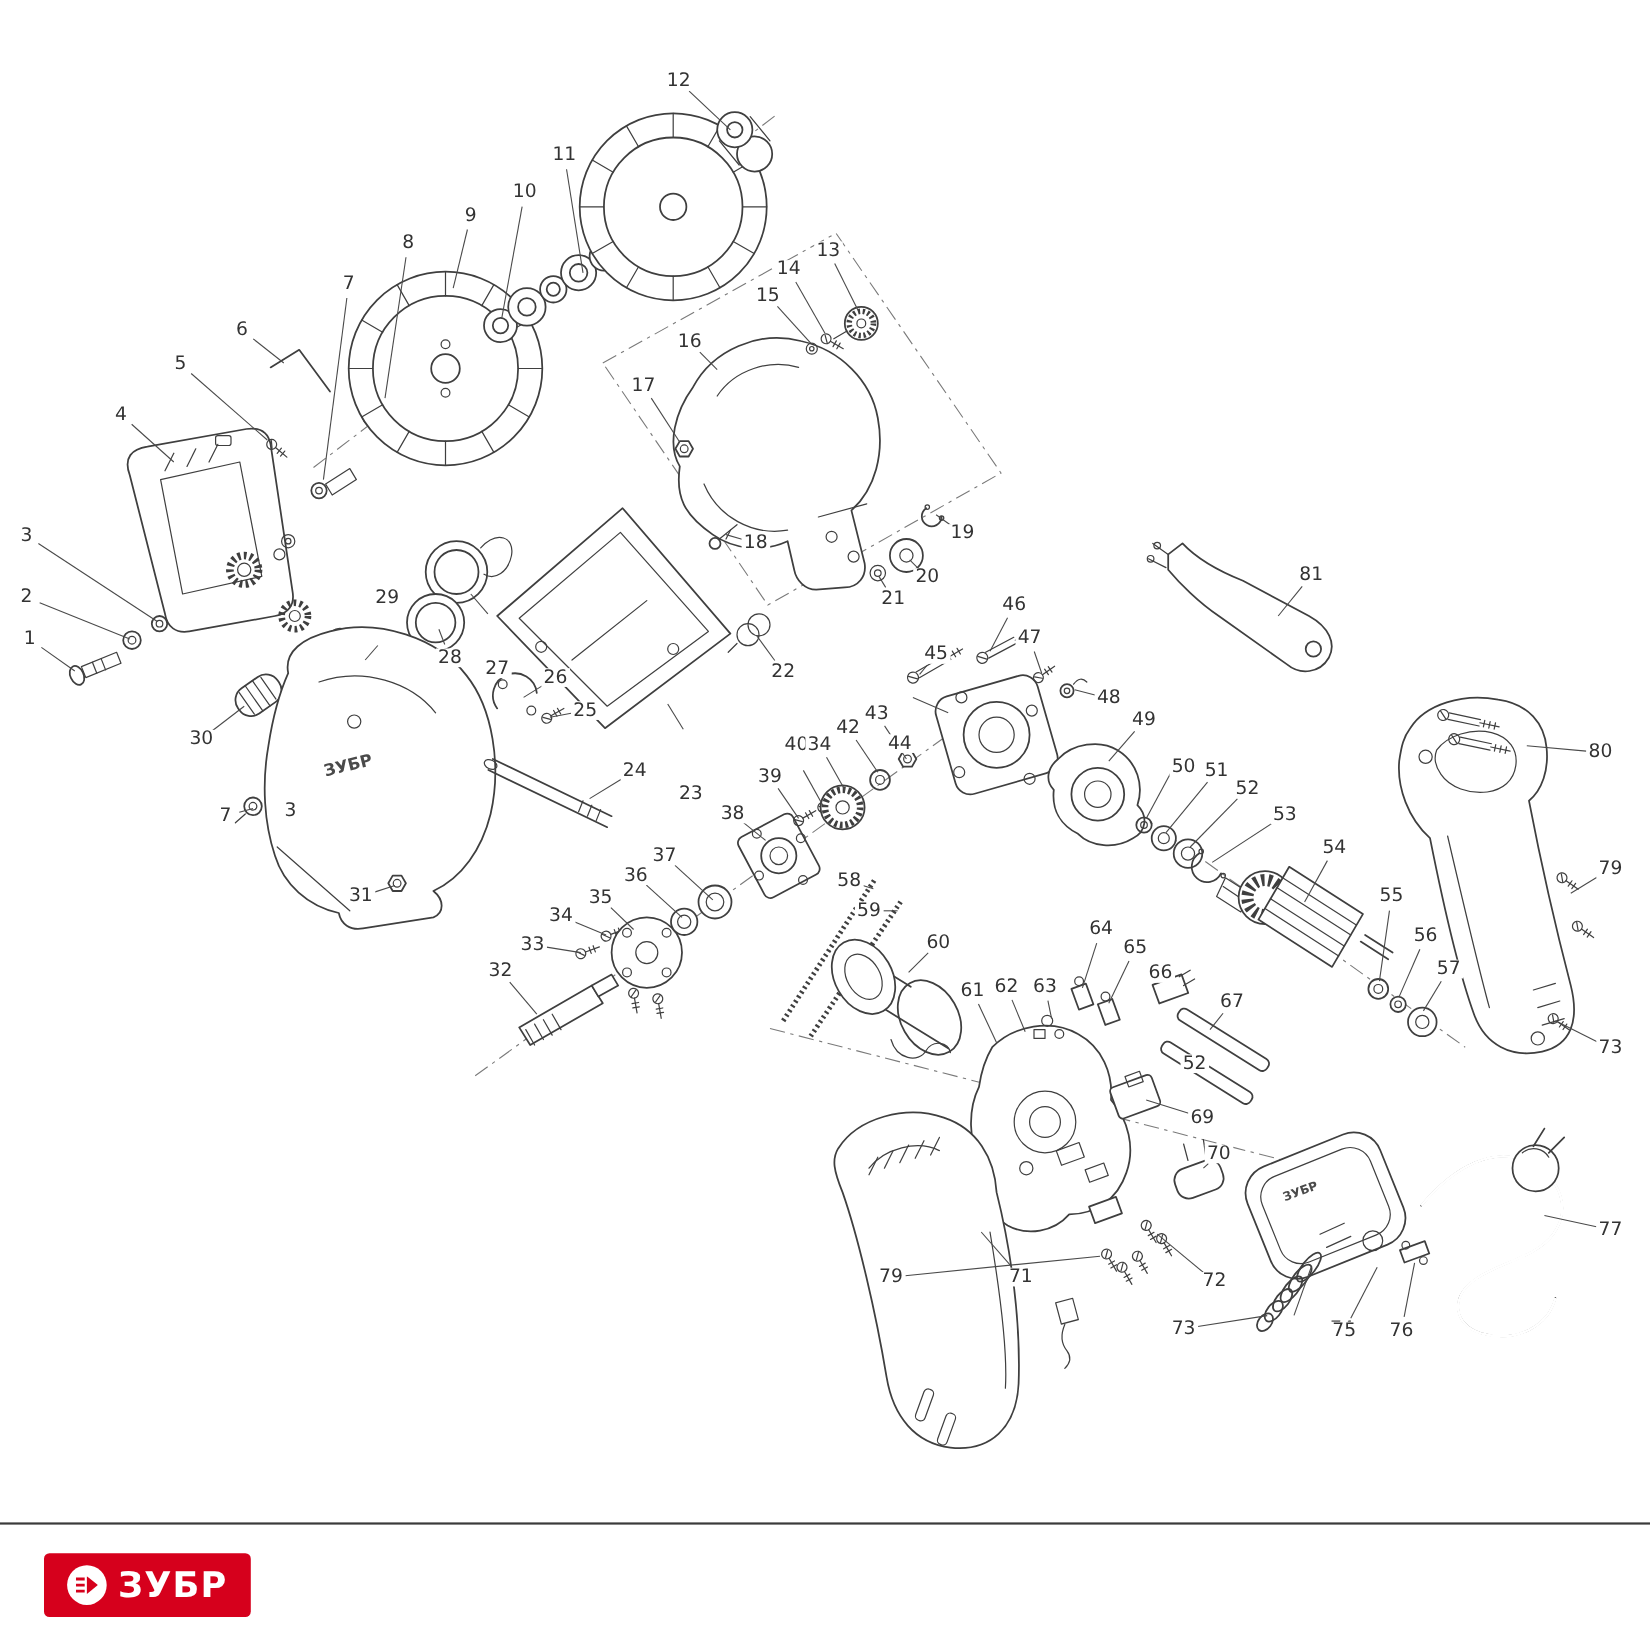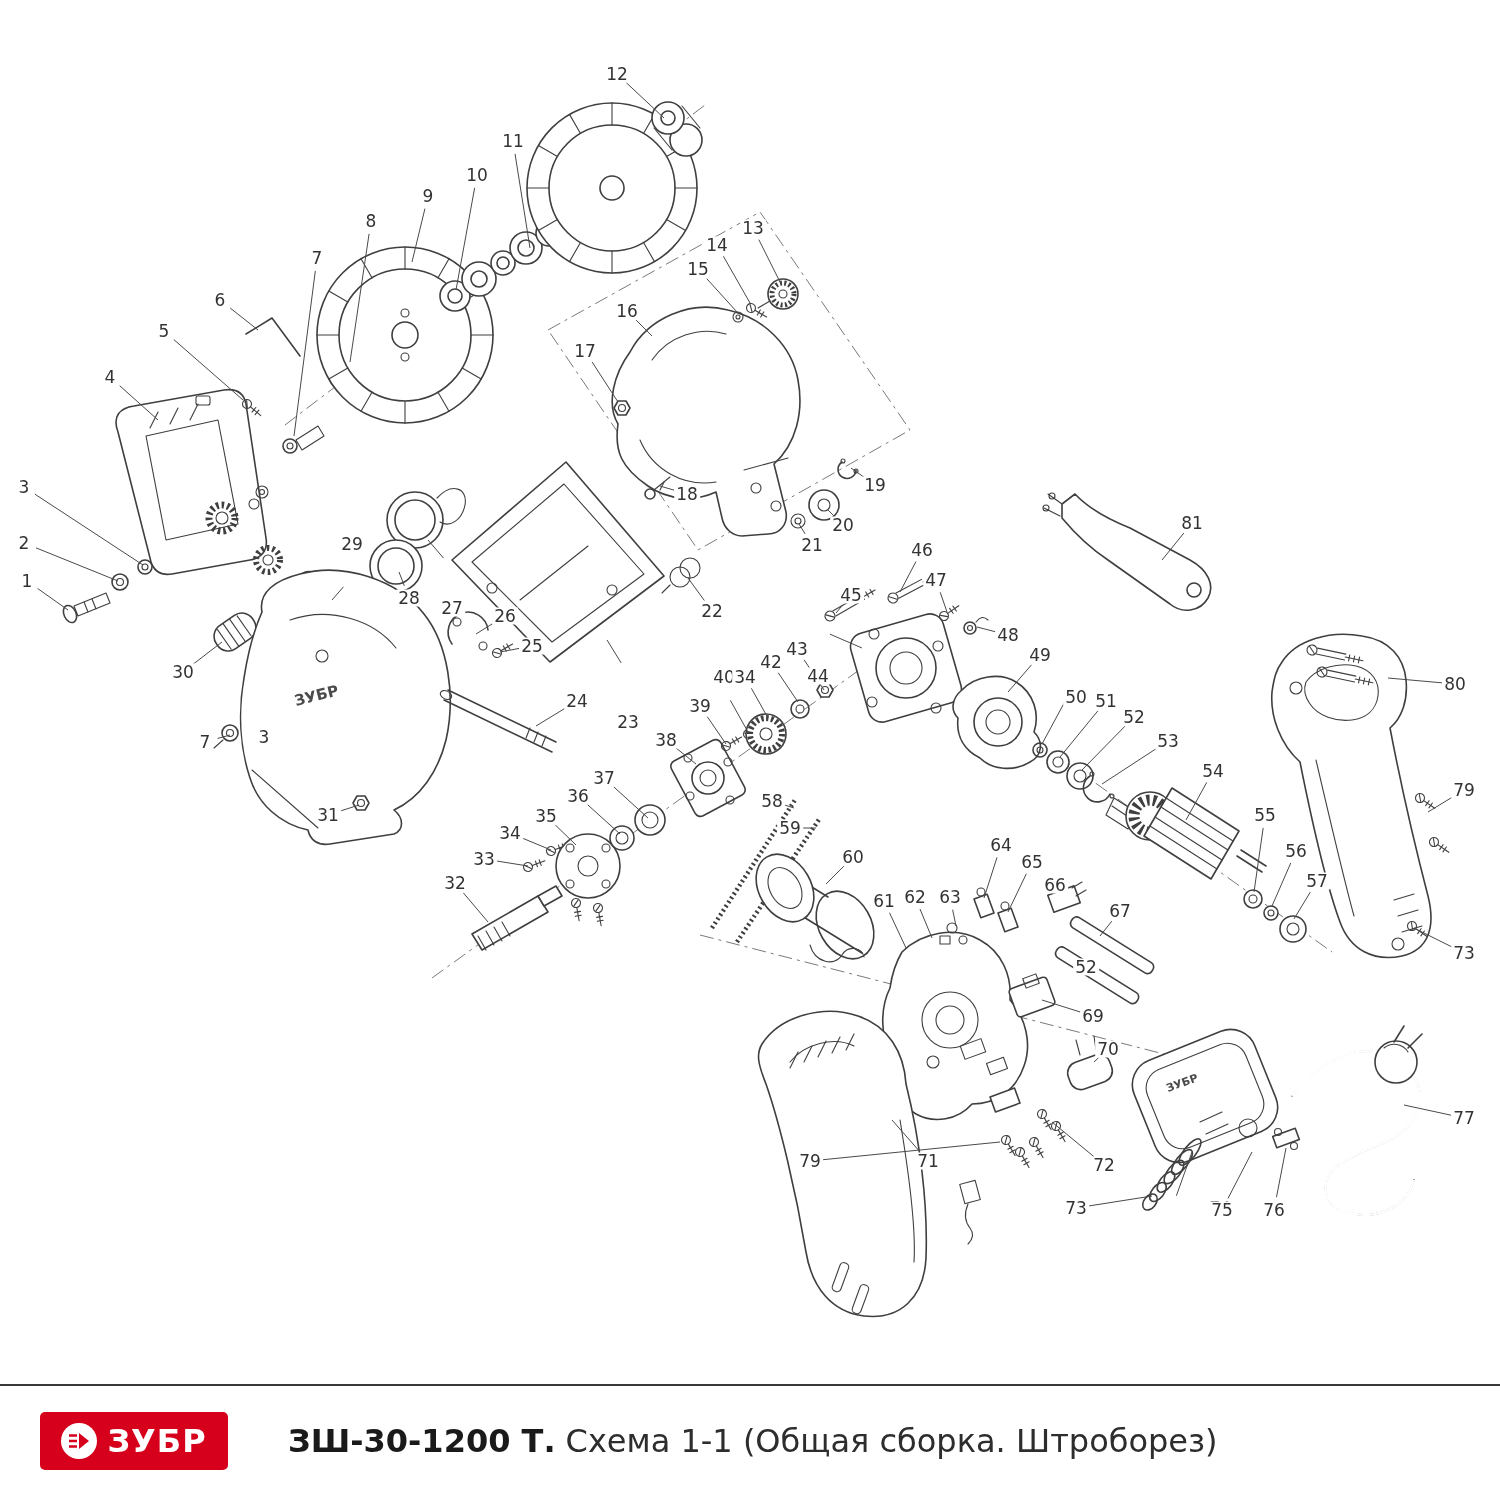--- a/index.html
+++ b/index.html
@@ -692,18 +692,15 @@
 <div class="footer">
   <div class="brand-badge">
     <span class="brand-emblem">
       <svg width="20" height="16" viewBox="0 0 20 16">
         <path d="M0 2.5h8M0 8h8M0 13.5h8" stroke="currentColor" stroke-width="2.6" fill="none"></path>
         <path d="M10 0l10 8-10 8z" fill="currentColor"></path>
       </svg>
     </span>
     <span class="brand-text">ЗУБР</span>
   </div>
-  <div class="doc-title">
-    <span class="model">ЗШ-30-1200 Т.</span><span class="subtitle">Схема 1-1 (Общая сборка. Штроборез)</span>
-  </div>
 </div>
 
 </div>
 
 </body></html>

